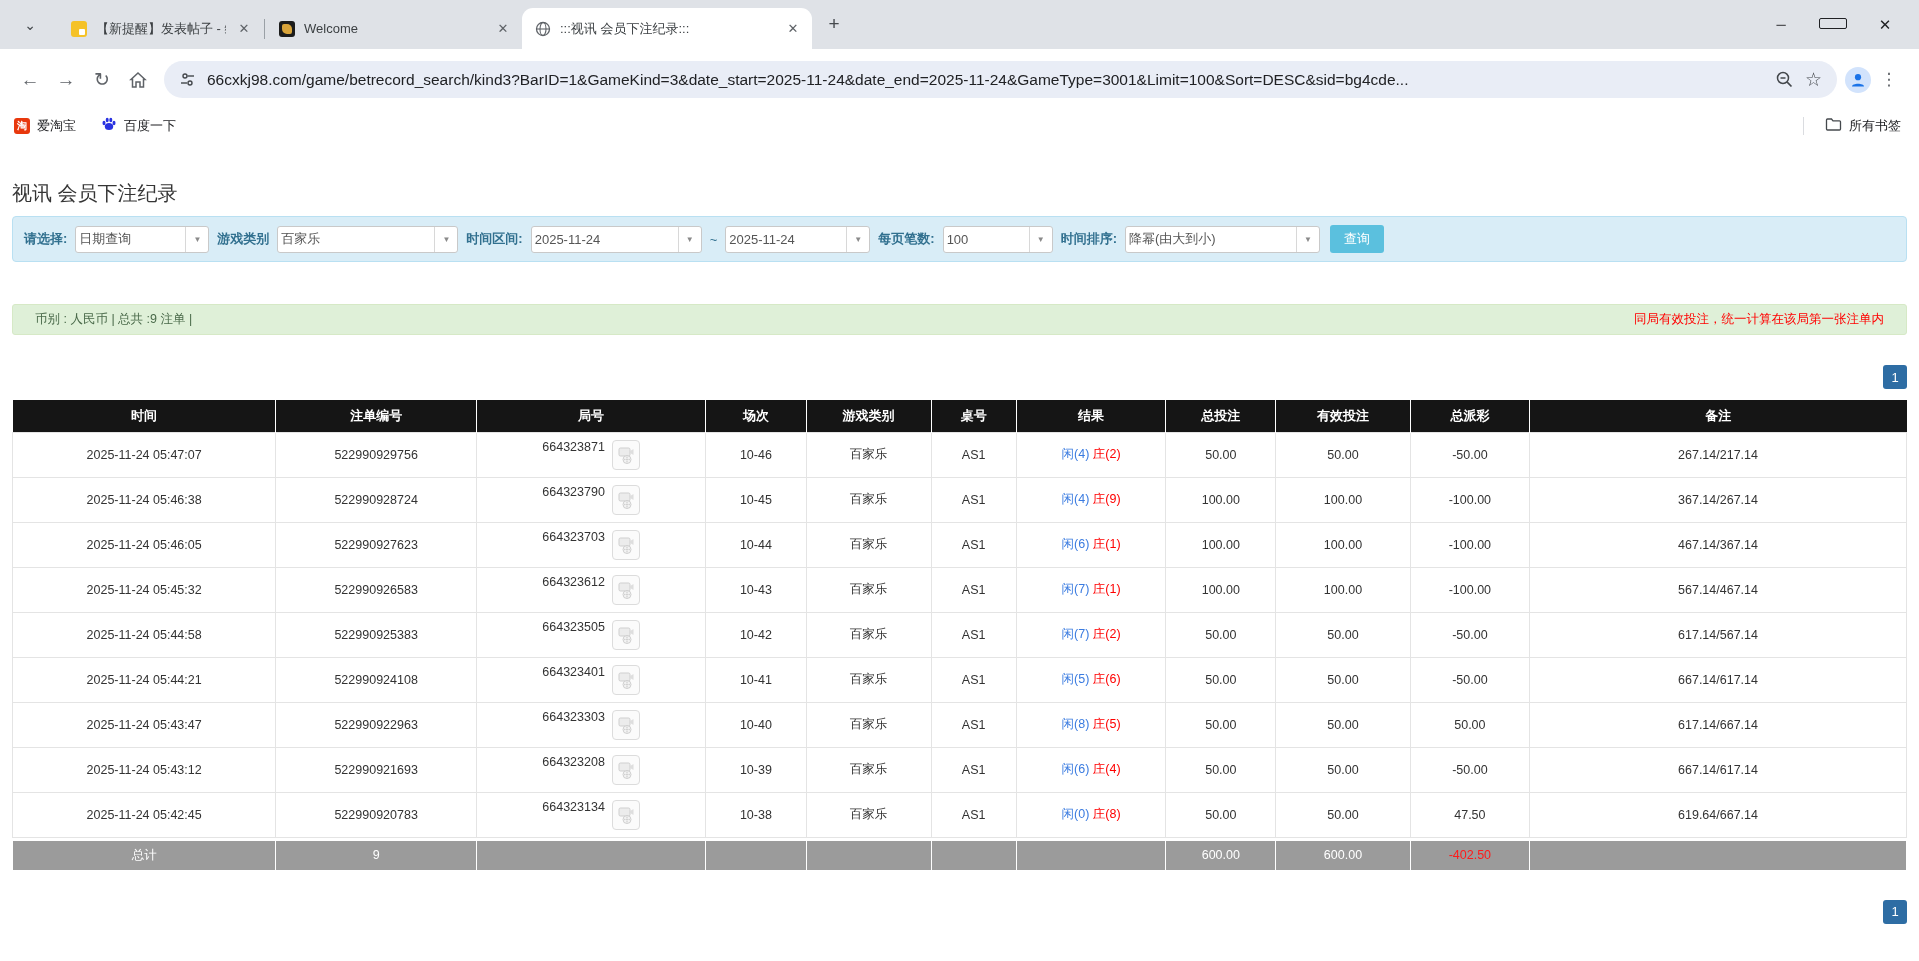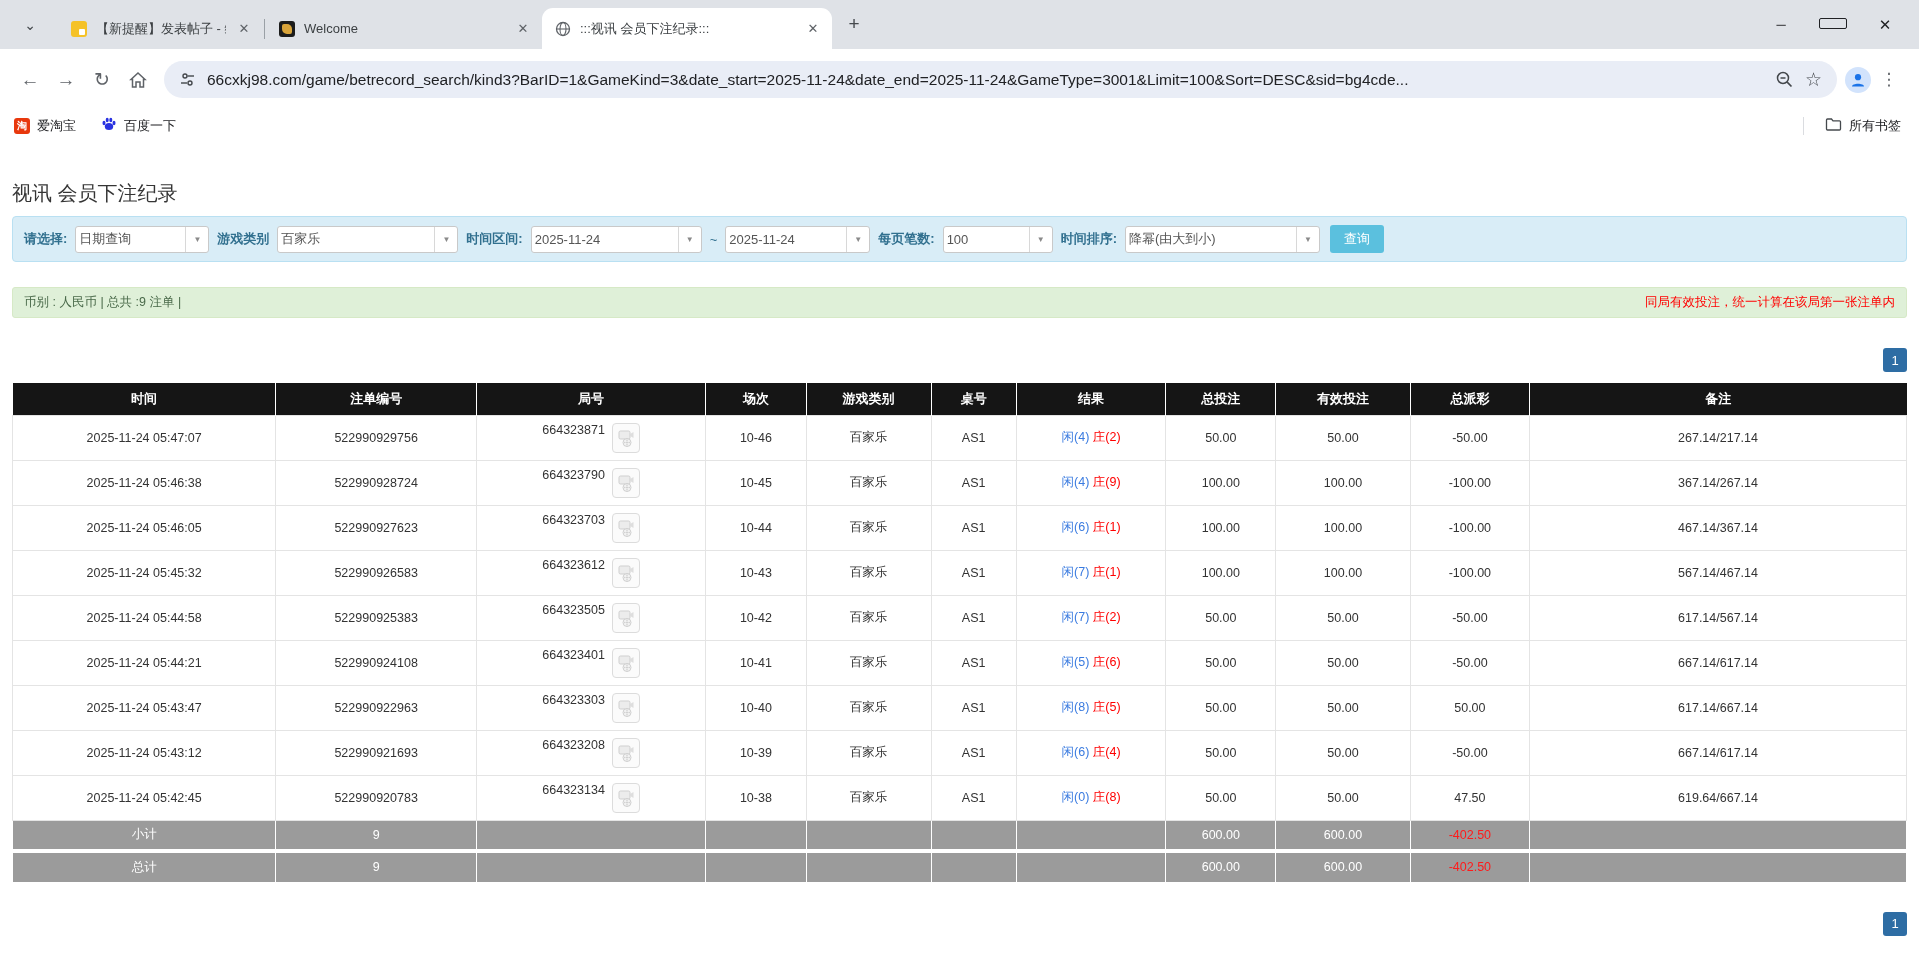--- a/index.html
+++ b/index.html
@@ -42,21 +42,21 @@
   .page-title{font-size:20px;font-weight:400;color:#353535;margin:39px 0 9px;}
 
   .filterbar{height:46px;background:#d9edf7;border:1px solid #b9e0f2;border-radius:4px;display:flex;align-items:center;padding:0 11px;gap:8px;}
   .flabel{color:#31708f;font-weight:bold;font-size:13px;white-space:nowrap;}
   .tilde{color:#31708f;font-size:13px;}
   .dd{background:#fff;border:1px solid #c9c9c9;border-radius:3px;height:27px;display:flex;align-items:center;}
   .dd .val{padding:0 3px;font-size:13px;color:#555;flex:1;white-space:nowrap;overflow:hidden;}
   .dd .arr{width:23px;align-self:stretch;border-left:1px solid #d8d8d8;display:flex;align-items:center;justify-content:center;color:#8a8a8a;font-size:8px;}
   .btn-search{background:#5bc0de;color:#fff;border:none;border-radius:3px;height:28px;padding:0 14px;font-size:13px;margin-left:2px;}
 
-  .summary{margin-top:25px;height:31px;background:#dff0d8;border:1px solid #d6e9c6;border-radius:3px;display:flex;align-items:center;justify-content:space-between;padding:0 11px;font-size:12.5px;gap:12px;}
+  .summary{margin-top:42px;height:31px;background:#dff0d8;border:1px solid #d6e9c6;border-radius:3px;display:flex;align-items:center;justify-content:space-between;padding:0 22px;font-size:12.5px;gap:12px;}
   .summary .left{color:#4a6a4a;}
   .summary .note{color:#ff0000;}
 
   .pagerow{display:flex;justify-content:flex-end;margin:30px 0 11px;}
   .pagerow.bottom{margin:29px 0 0;}
   .pagebtn{min-width:24px;height:24px;background:#2e6da4;color:#fff;border-radius:3px;display:flex;align-items:center;justify-content:center;font-size:13px;padding:0 4px;}
 
   table.bet{width:100%;border-collapse:collapse;table-layout:fixed;}
   table.bet thead th{background:#151515;color:#fff;font-size:13px;font-weight:bold;height:32px;border-right:1px solid #fff;}
   table.bet thead th:last-child{border-right:none;}
@@ -76,21 +76,21 @@
 
 <div class="tabstrip">
   <div class="tab-search">⌄</div>
 
   <div class="tab" style="width:205px">
     <span class="fav fav-yellow"></span>
     <span class="ttl">【新提醒】发表帖子 - 综合交流</span>
     <span class="x">✕</span>
   </div>
   <div class="tab-sep"></div>
-  <div class="tab" style="width:276px">
+  <div class="tab" style="width:256px">
     <span class="fav fav-dark"></span>
     <span class="ttl">Welcome</span>
     <span class="x">✕</span>
   </div>
   <div class="tab active" style="width:290px">
     <span class="fav">
       <svg width="16" height="16" viewBox="0 0 16 16">
           <circle cx="8" cy="8" r="6.5" fill="none" stroke="#5f6368" stroke-width="1.3"></circle>
           <ellipse cx="8" cy="8" rx="3" ry="6.5" fill="none" stroke="#5f6368" stroke-width="1.1"></ellipse>
           <line x1="1.5" y1="8" x2="14.5" y2="8" stroke="#5f6368" stroke-width="1.1"></line>
@@ -488,33 +488,20 @@
           <td>百家乐</td>
           <td>AS1</td>
           <td class="result"><span class="p">闲(0)</span> <span class="b">庄(8)</span></td>
           <td class="blue">50.00</td>
           <td>50.00</td>
           <td>47.50</td>
           <td>619.64/667.14</td>
         </tr>
       </tbody>
     <tfoot>
-      <tr class="frow">
-        <td>小计</td>
-        <td>9</td>
-        <td></td>
-          <td></td>
-          <td></td>
-          <td></td>
-          <td></td>
-        <td>600.00</td>
-        <td>600.00</td>
-        <td class="red">-402.50</td>
-        <td></td>
-      </tr>
       <tr class="gap-row">
           <td colspan="11"></td>
         </tr>
       <tr class="frow">
         <td>总计</td>
         <td>9</td>
         <td></td>
           <td></td>
           <td></td>
           <td></td>

